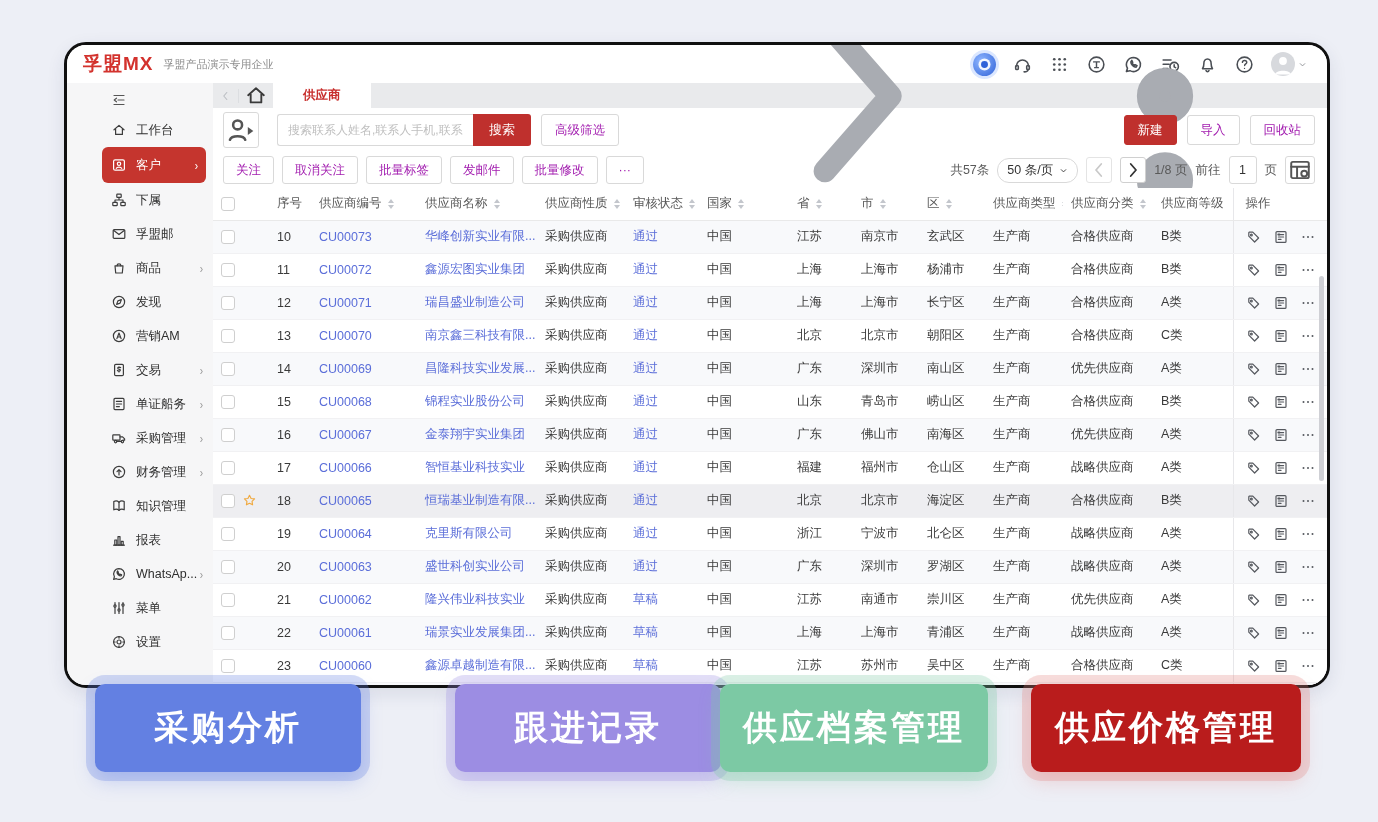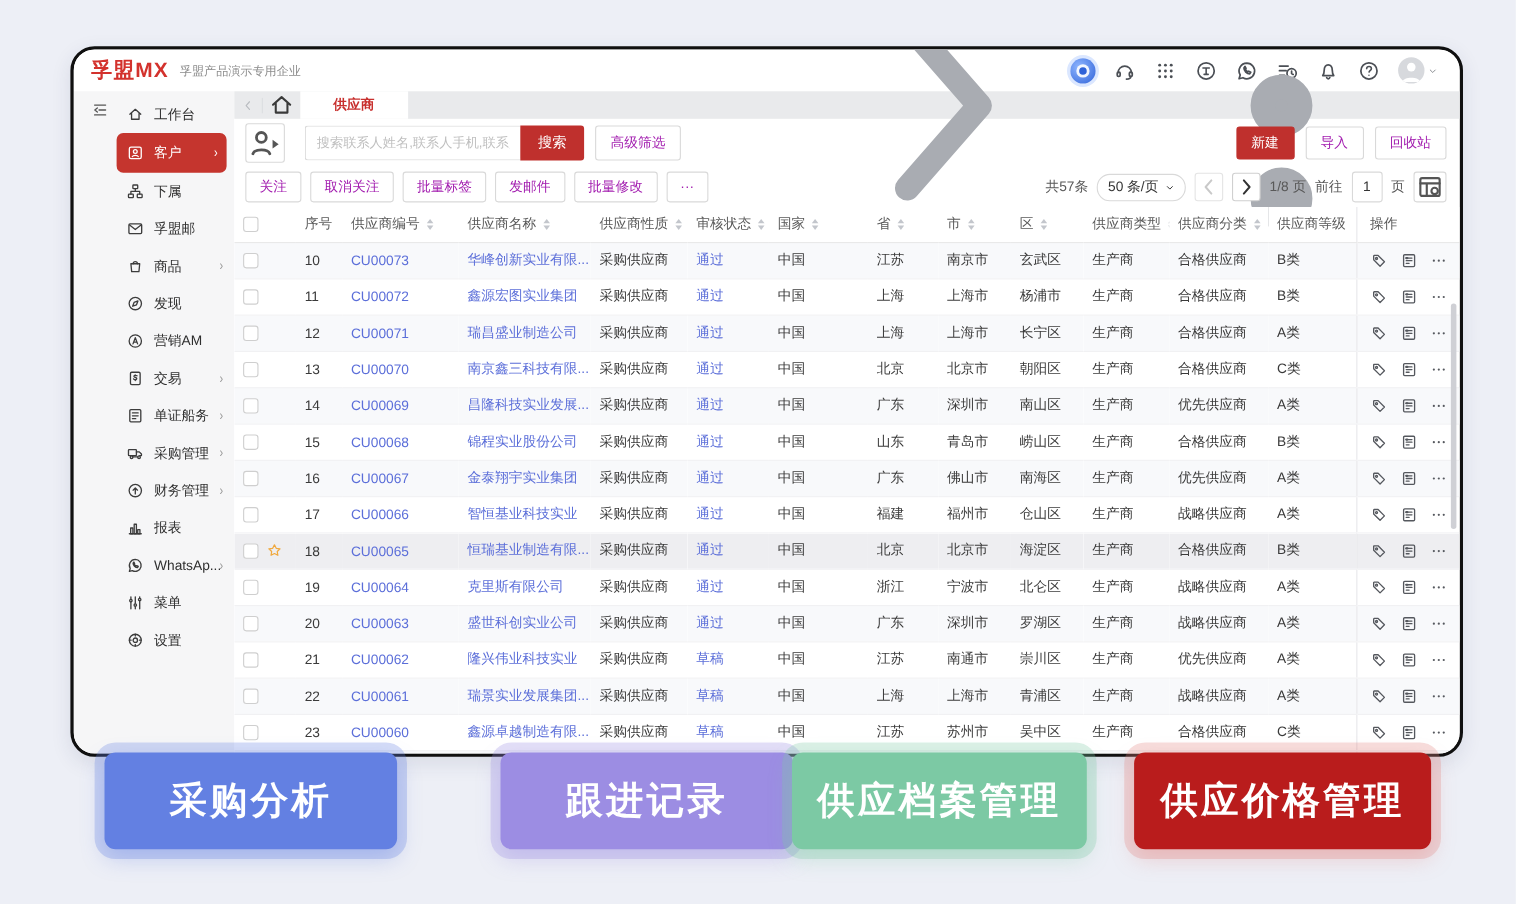--- a/index.html
+++ b/index.html
@@ -29,21 +29,21 @@
   .hicon.ai { width:23px; height:23px; border-radius:50%;
      background:radial-gradient(circle at 35% 35%, #8fb6ff, #2f62d8);
      box-shadow:0 0 0 3px #dbe7ff; }
   .avatar-wrap { display:flex; align-items:center; gap:3px; cursor:pointer; }
   .avatar { width:24px; height:24px; border-radius:50%; background:#d7d9dd; overflow:hidden; display:flex; align-items:flex-end; justify-content:center; }
 
   
   .body-row { flex:1; display:flex; min-height:0; }
 
   
-  .sidebar { width:146px; flex:0 0 146px; background:#f6f6f7; display:flex; flex-direction:row; padding-top:4px; }
+  .sidebar { width:146px; flex:0 0 146px; background:#f6f6f7; display:flex; flex-direction:column; padding-top:4px;padding-left:28px; }
   .collapse-row { height:26px; display:flex; align-items:center; padding-left:16px; color:#555; }
   .collapse-row .sicon { cursor:pointer; }
   .nav { flex:1; overflow:hidden; }
   .nav-item { height:34px; display:flex; align-items:center; padding:0 10px 0 16px; font-size:12.5px; color:#2f2f2f; cursor:pointer; position:relative; }
   .nav-item .sicon { width:16px; height:16px; margin-right:9px; color:#3c3c3c; flex:0 0 16px; }
   .nav-item .nlabel { flex:1; white-space:nowrap; overflow:hidden; }
   .nav-item .narrow { font-size:10px; color:#9a9a9a; transform:scaleY(1.3); }
   .nav-item.active { background:#c5352e; color:#fff; border-radius:6px; margin:0 7px; padding:0 8px 0 9px; height:36px; }
   .nav-item.active .sicon { color:#fff; }
   .nav-item.active .narrow { color:#fff; }
@@ -312,20 +312,29 @@
                 <circle cx="8" cy="8" r="5.6"></circle>
                 <path d="M8 11V6M6 7.6 8 5.6l2 2"></path>
               </svg>
             </span>
             <span class="nlabel">财务管理</span>
             <span class="narrow">›</span>
           </div>
           <div class="nav-item">
             <span class="sicon">
               <svg width="100%" height="100%" viewBox="0 0 16 16" fill="none" stroke="currentColor" stroke-width="1.2" stroke-linecap="round" stroke-linejoin="round">
+                <path d="M8 4.2C6.6 2.9 4.2 2.8 2.8 3.6v8.2c1.4-.8 3.8-.7 5.2.6 1.4-1.3 3.8-1.4 5.2-.6V3.6C11.8 2.8 9.4 2.9 8 4.2Z"></path>
+                <path d="M8 4.2v8.2"></path>
+              </svg>
+            </span>
+            <span class="nlabel">知识管理</span>
+          </div>
+          <div class="nav-item">
+            <span class="sicon">
+              <svg width="100%" height="100%" viewBox="0 0 16 16" fill="none" stroke="currentColor" stroke-width="1.2" stroke-linecap="round" stroke-linejoin="round">
                 <path d="M2.6 13.2h10.8"></path>
                 <rect x="3.8" y="8" width="2" height="5.2"></rect>
                 <rect x="7" y="4.6" width="2" height="8.6"></rect>
                 <rect x="10.2" y="9.4" width="2" height="3.8"></rect>
               </svg>
             </span>
             <span class="nlabel">报表</span>
           </div>
           <div class="nav-item">
             <span class="sicon">

